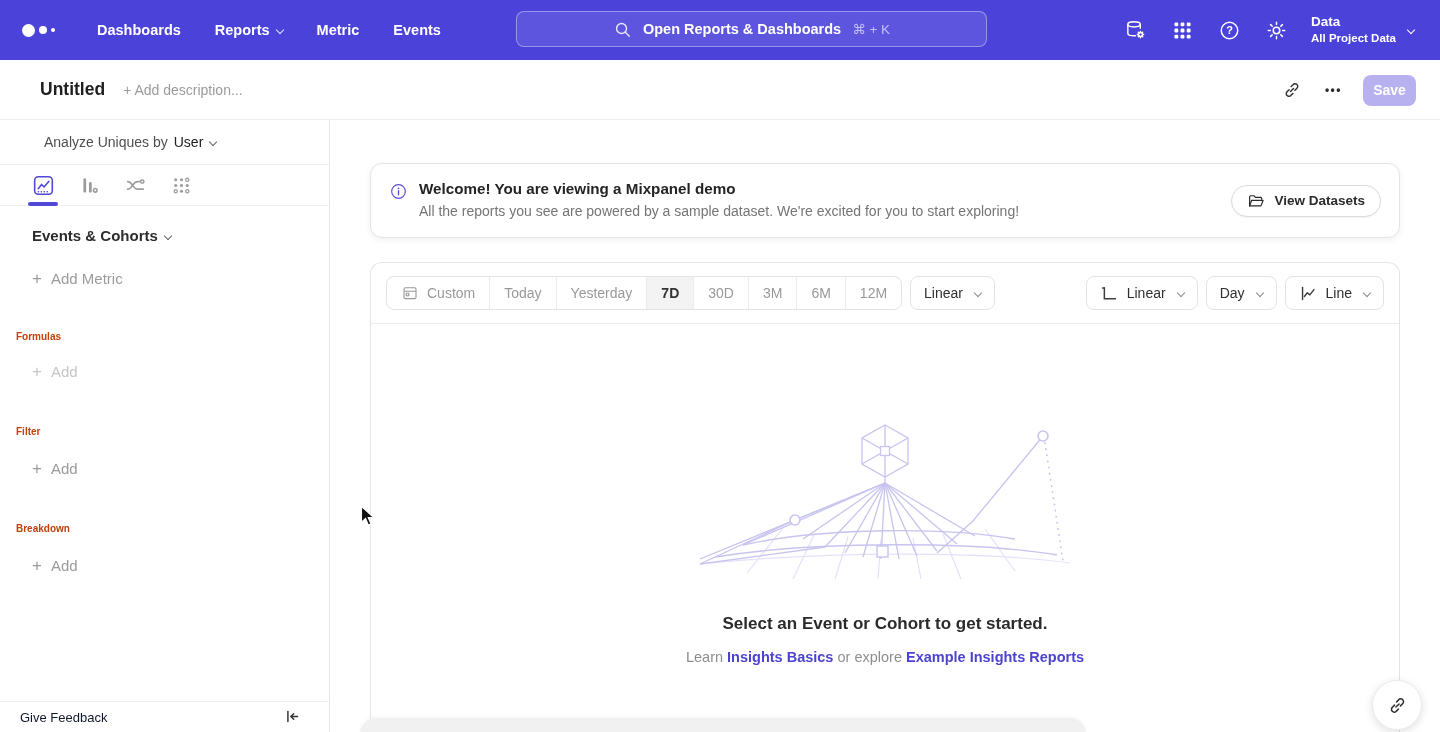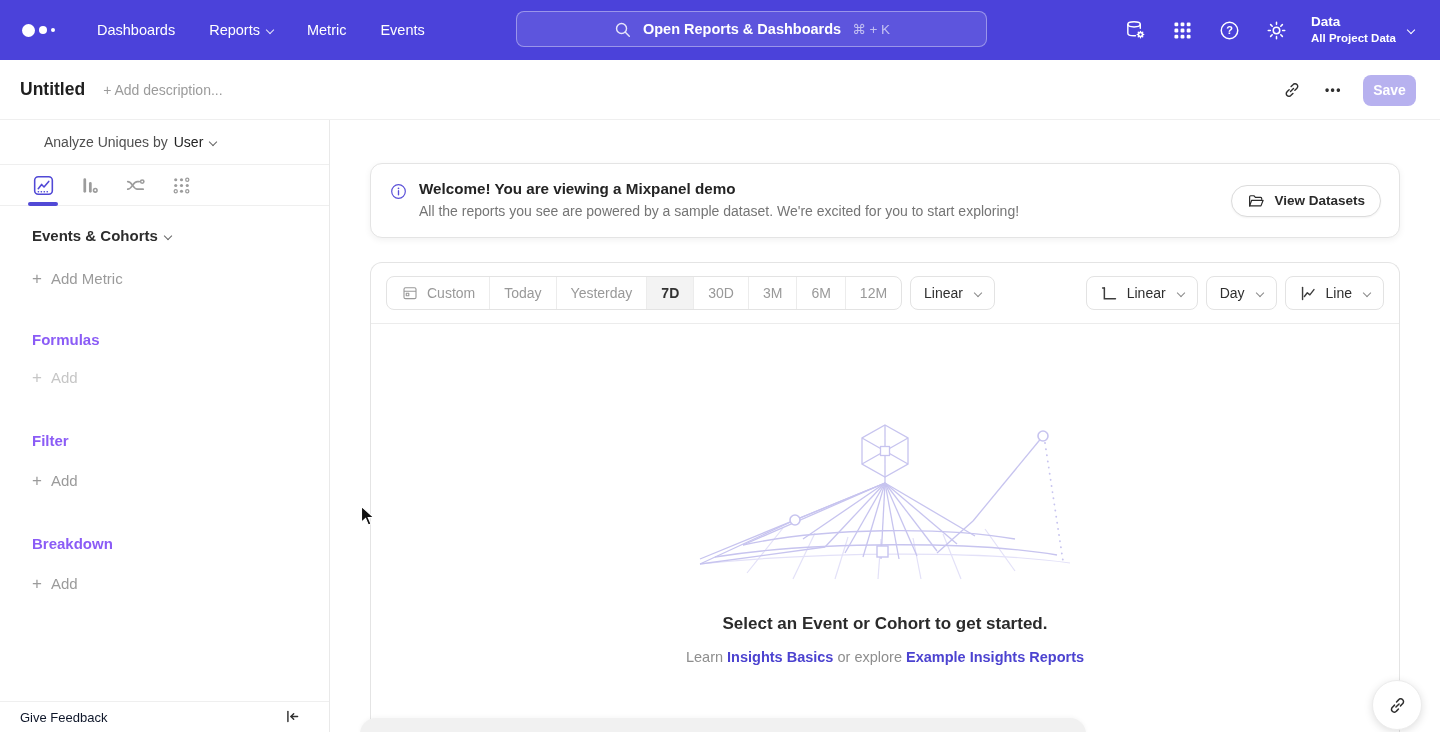--- a/index.html
+++ b/index.html
@@ -9,42 +9,42 @@
   .chev { display:inline-block; width:6px; height:6px; border-right:1.6px solid currentColor;
     border-bottom:1.6px solid currentColor; transform:rotate(45deg); margin-left:7px; vertical-align:2px; }
 
   
   .topnav { position:absolute; left:0; top:0; width:1440px; height:60px; background:#4b42da;
     display:flex; align-items:center; color:#fff; }
   .logo { display:flex; align-items:center; gap:4px; margin-left:22px; width:36px; cursor:pointer; }
   .logo i { display:block; border-radius:50%; background:#fff; }
   .logo .d1{ width:13px;height:13px; } .logo .d2{ width:8px;height:8px; } .logo .d3{ width:4px;height:4px; }
   .nav-items { display:flex; align-items:center; margin-left:22px; }
-  .nav-item { padding:0 17px; font-size:14.5px; font-weight:400; cursor:pointer; height:60px;
+  .nav-item { padding:0 17px; font-size:14.5px; font-weight:700; cursor:pointer; height:60px;
     display:flex; align-items:center;text-align:right; }
   .nav-item .chev { opacity:.85; }
   .searchbar { position:absolute; left:516px; top:11px; width:471px; height:36px; border-radius:8px;
     background:rgba(255,255,255,.10); border:1px solid rgba(255,255,255,.38); display:flex;
     align-items:center; justify-content:center; gap:11px; cursor:pointer; }
   .searchbar svg { width:19px; height:19px; opacity:.85; }
   .search-label { font-size:14.5px; font-weight:600; }
   .search-kbd { font-size:13.5px; color:rgba(255,255,255,.62); }
   .nav-right { position:absolute; right:0; top:0; height:60px; display:flex; align-items:center; padding-right:26px; }
   .nav-icon { width:24px; height:24px; margin-left:23px; cursor:pointer; display:flex; align-items:center; }
   .nav-icon svg { width:23px; height:23px; }
   .project { display:flex; align-items:center; margin-left:22px; cursor:pointer; }
   .project-text { line-height:1.25; }
   .project-name { font-size:13.5px; font-weight:700; }
   .project-scope { font-size:11.5px; font-weight:600; }
   .project .chev { margin-left:12px; }
 
   
   .header { position:absolute; left:0; top:60px; width:1440px; height:60px; background:#fff;
     border-bottom:1px solid #efefef; display:flex; align-items:center; }
-  .doc-title { margin-left:20px; font-size:17.5px; font-weight:600; color:#1f1f1f; cursor:text; }
+  .doc-title { margin-left:40px; font-size:17.5px; font-weight:600; color:#1f1f1f; cursor:text; }
   .doc-desc { margin-left:18px; font-size:14px; color:#9b9b9b; cursor:text; }
   .header-right { position:absolute; right:24px; top:0; height:60px; display:flex; align-items:center; gap:21px; }
   .icon-btn { width:22px; height:22px; color:#2f2f2f; cursor:pointer; display:flex; align-items:center; }
   .icon-btn svg { width:20px; height:20px; }
   .ellipsis-btn { font-size:12px; letter-spacing:1.5px; color:#2f2f2f; cursor:pointer; font-weight:700; }
   .save-btn { width:53px; height:31px; background:#b7b1ef; color:#fff; font-size:14px; font-weight:600;
     border:none; border-radius:8px; cursor:pointer; }
 
   
   .sidebar { position:absolute; left:0; top:120px; width:330px; bottom:0; background:#fff;
@@ -59,21 +59,21 @@
   .chart-tab svg { width:21px; height:21px; }
   .chart-tab.selected { color:#5149d6; }
   .chart-tab.selected::after { content:""; position:absolute; left:8px; right:8px; bottom:-1px;
     height:4px; border-radius:3px; background:#5149d6; }
   .side-section-title { margin-top:21px; padding-left:32px; font-size:15px; font-weight:700; color:#2d2d2d;
     display:flex; align-items:center; cursor:pointer; }
   .side-section-title .chev { color:#666; }
   .add-link { margin-top:26px; padding-left:32px; font-size:15px; color:#9b9b9b; cursor:pointer;
     display:flex; align-items:center; gap:9px; }
   .add-link .plus { font-size:17px; line-height:14px; }
-  .group-title { padding-left:32px; font-size:15px; font-weight:700; color:#8b5cf6; }
+  .group-title { padding-left:16px; font-size:10px; font-weight:700; color:#c2410c; }
   .mt44{margin-top:44px;} .mt46{margin-top:46px;}
   .add-link.mt21{margin-top:21px;} .add-link.mt23{margin-top:23px;}
   .add-link.muted { color:#c6c6c6; }
   .side-footer { position:absolute; left:0; right:0; bottom:0; height:31px; border-top:1px solid #efefef;
     display:flex; align-items:center; justify-content:space-between; padding:0 27px 0 20px; }
   .feedback { font-size:13px; color:#0f172a; cursor:pointer; }
   .collapse-btn { width:18px; height:18px; color:#2f2f2f; cursor:pointer; }
   .collapse-btn svg { width:17px; height:17px; }
 
   

